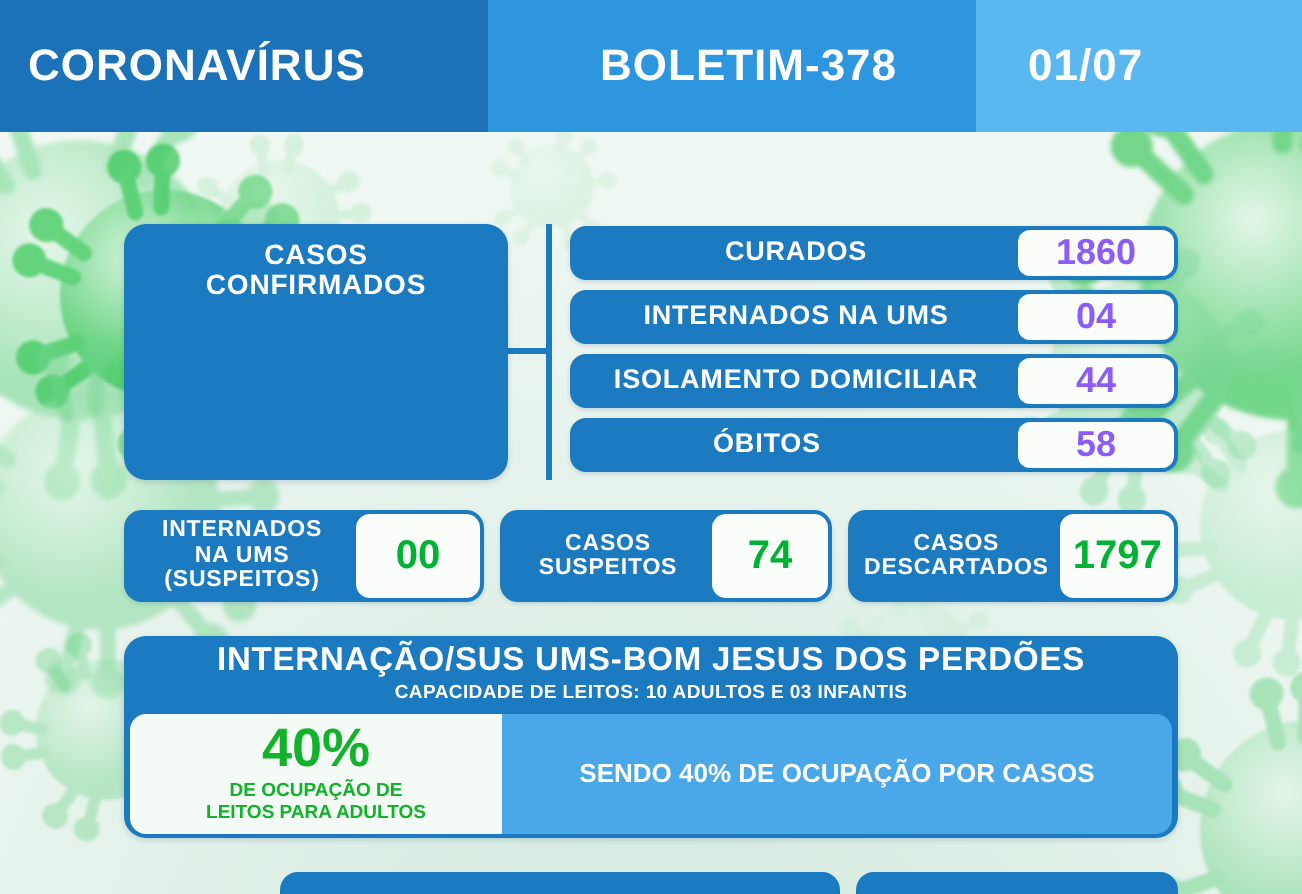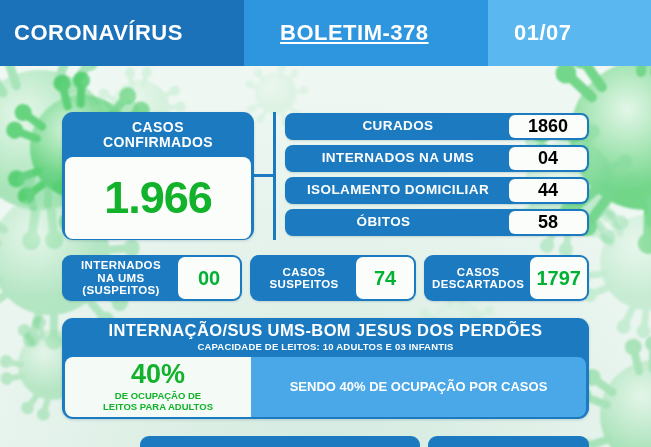--- a/index.html
+++ b/index.html
@@ -29,21 +29,21 @@
   
   .header{position:absolute;left:0;top:0;width:651px;height:66px;z-index:5;}
   .band{position:absolute;top:0;height:66px;display:flex;align-items:center;}
   .band1{left:0;width:300px;background:#1b72b8;
      clip-path:polygon(0 0,244px 0,300px 33px,244px 66px,0 66px);}
   .band2{left:244px;width:300px;background:#2e96de;
      clip-path:polygon(0 0,244px 0,300px 33px,244px 66px,0 66px);}
   .band3{left:488px;width:163px;background:#5bb7ef;}
   .band-txt{color:#fff;font-weight:bold;letter-spacing:.5px;white-space:nowrap;}
   .t1{font-size:22px;margin-left:14px;}
-  .t2{font-size:22px;margin-left:36px;text-decoration:underline;}
+  .t2{font-size:22px;margin-left:56px;}
   .t3{font-size:22px;margin-left:26px;}
   .ctr{display:flex;align-items:center;justify-content:center;text-align:center;}
   .lbl{color:#fff;font-weight:bold;letter-spacing:.4px;line-height:1.08;}
 
   
   .confirmed{position:absolute;left:62px;top:112px;width:192px;height:128px;z-index:4;
      background:#1b7ac0;border-radius:11px;padding:3px;box-sizing:border-box;
      box-shadow:0 1px 3px rgba(0,60,100,.18);}
   .confirmed .cap{height:40px;font-size:14px;}
   .confirmed .val{height:82px;background:#fbfdfb;border-radius:8px;margin-top:2px;}
@@ -52,21 +52,21 @@
   
   .conn-v{position:absolute;left:273px;top:112px;width:3px;height:128px;background:#1b7ac0;z-index:3;}
   .conn-h{position:absolute;left:254px;top:174px;width:22px;height:3px;background:#1b7ac0;z-index:3;}
 
   
   .rrow{position:absolute;left:285px;width:304px;height:27px;z-index:4;
      background:#1b7ac0;border-radius:8px;padding:2px;box-sizing:border-box;display:flex;
      box-shadow:0 1px 2px rgba(0,60,100,.16);}
   .rrow .rl{flex:1;font-size:13.5px;}
   .rrow .rv{width:78px;background:#fbfdfb;border-radius:6px;}
-  .rrow .rv span{font-size:18px;color:#000000;font-weight:bold;}
+  .rrow .rv span{font-size:18px;color:#8b5cf6;font-weight:bold;}
 
   
   .mrow{position:absolute;top:255px;height:46px;z-index:4;background:#1b7ac0;
      border-radius:9px;padding:2px;box-sizing:border-box;display:flex;
      box-shadow:0 1px 2px rgba(0,60,100,.16);}
   .mrow .ml{flex:1;font-size:11.5px;padding:0 6px;}
   .mrow .mv{background:#fbfdfb;border-radius:7px;}
   .mrow .mv span{font-size:20px;color:#00b233;font-weight:bold;}
   .m1{left:62px;width:180px;}
   .m1 .mv{width:62px;}
@@ -256,23 +256,20 @@
     <div class="band band3">
       <span class="band-txt t3">01/07</span>
     </div>
   </div>
 
   <div class="confirmed">
     <div class="cap ctr lbl" style="flex-direction:column;">
       <span>CASOS</span>
       <span>CONFIRMADOS</span>
     </div>
-    <div class="val ctr">
-      <span>1.966</span>
-    </div>
   </div>
 
   <div class="conn-v"></div>
   <div class="conn-h"></div>
 
   <div id="rows">
       <div class="rrow" style="top: 113px;">
         <div class="rl ctr lbl">CURADOS</div>
         <div class="rv ctr">
           <span>1860</span>

